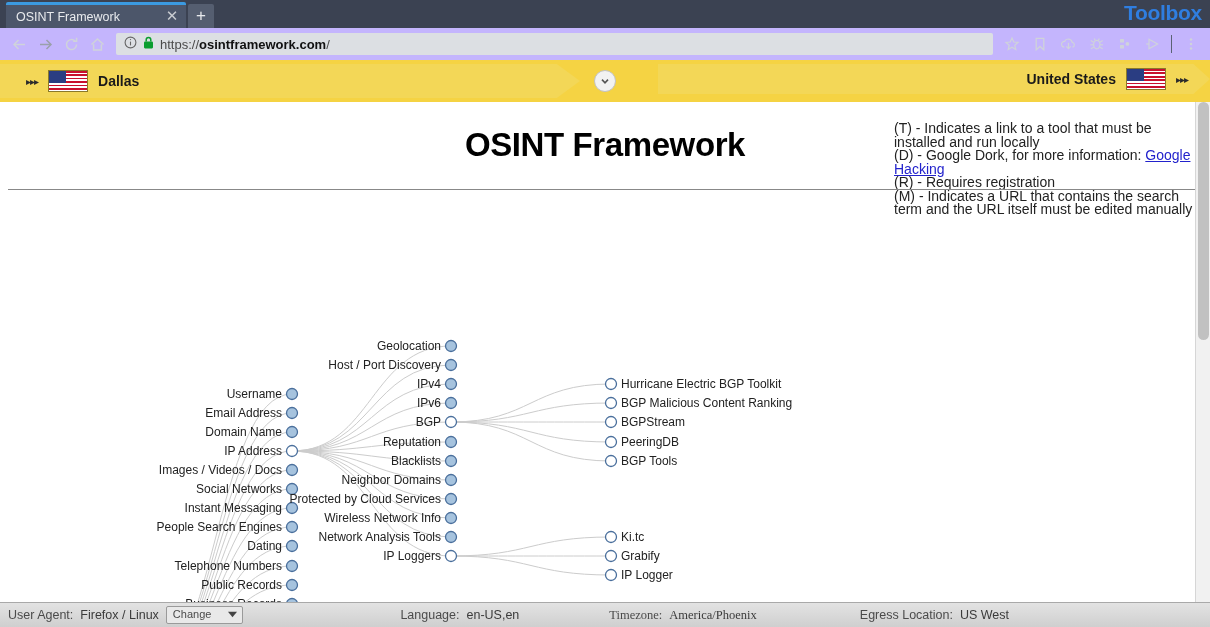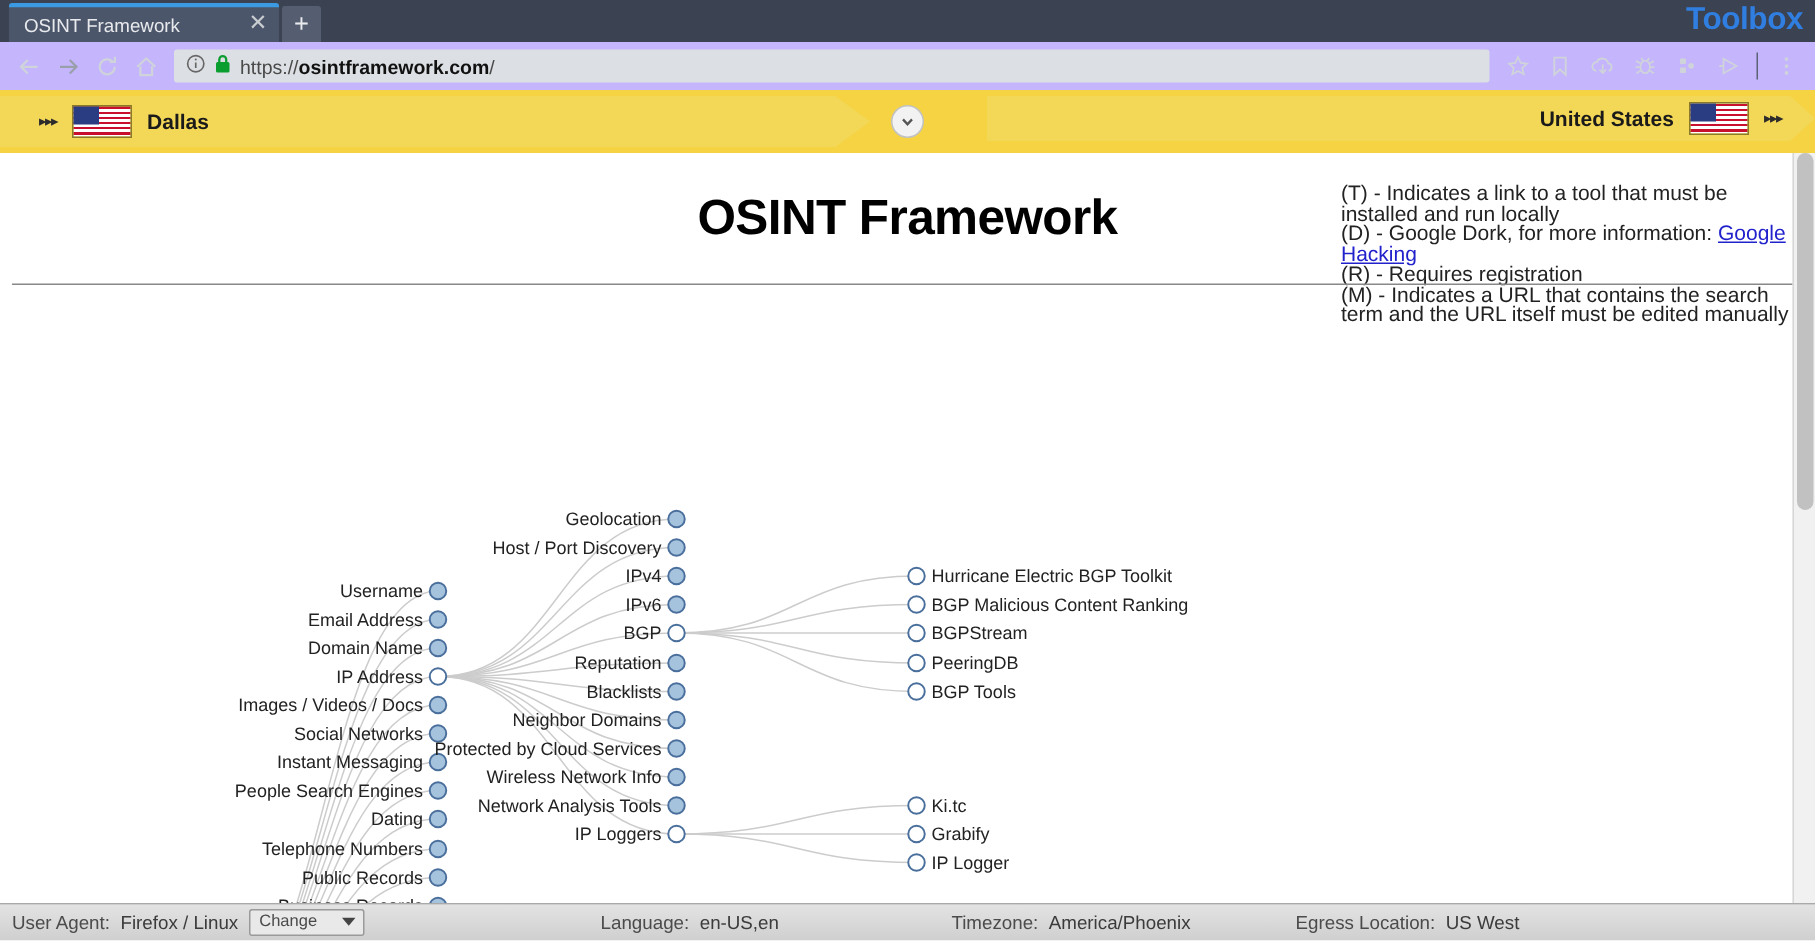--- a/index.html
+++ b/index.html
@@ -521,23 +521,23 @@
         <span>Change</span>
         <svg width="9" height="7" viewBox="0 0 9 7" fill="#444">
           <polygon points="0,0.8 4.5,6.2 9,0.8"></polygon>
         </svg>
       </span>
     </div>
     <div class="sb-seg" style="margin-left:157px;">
       <span class="sb-key">Language:</span>
       <span class="sb-val">en-US,en</span>
     </div>
-    <div class="sb-seg" style="margin-left:115px;">
+    <div class="sb-seg" style="margin-left:90px;font-family:Liberation Serif, serif;">
       <span class="sb-key">Timezone:</span>
       <span class="sb-val">America/Phoenix</span>
     </div>
-    <div class="sb-seg" style="margin-left:70px;">
+    <div class="sb-seg" style="margin-left:103px;">
       <span class="sb-key">Egress Location:</span>
       <span class="sb-val">US West</span>
     </div>
   </div>
 
 </div>
 
 </body></html>

